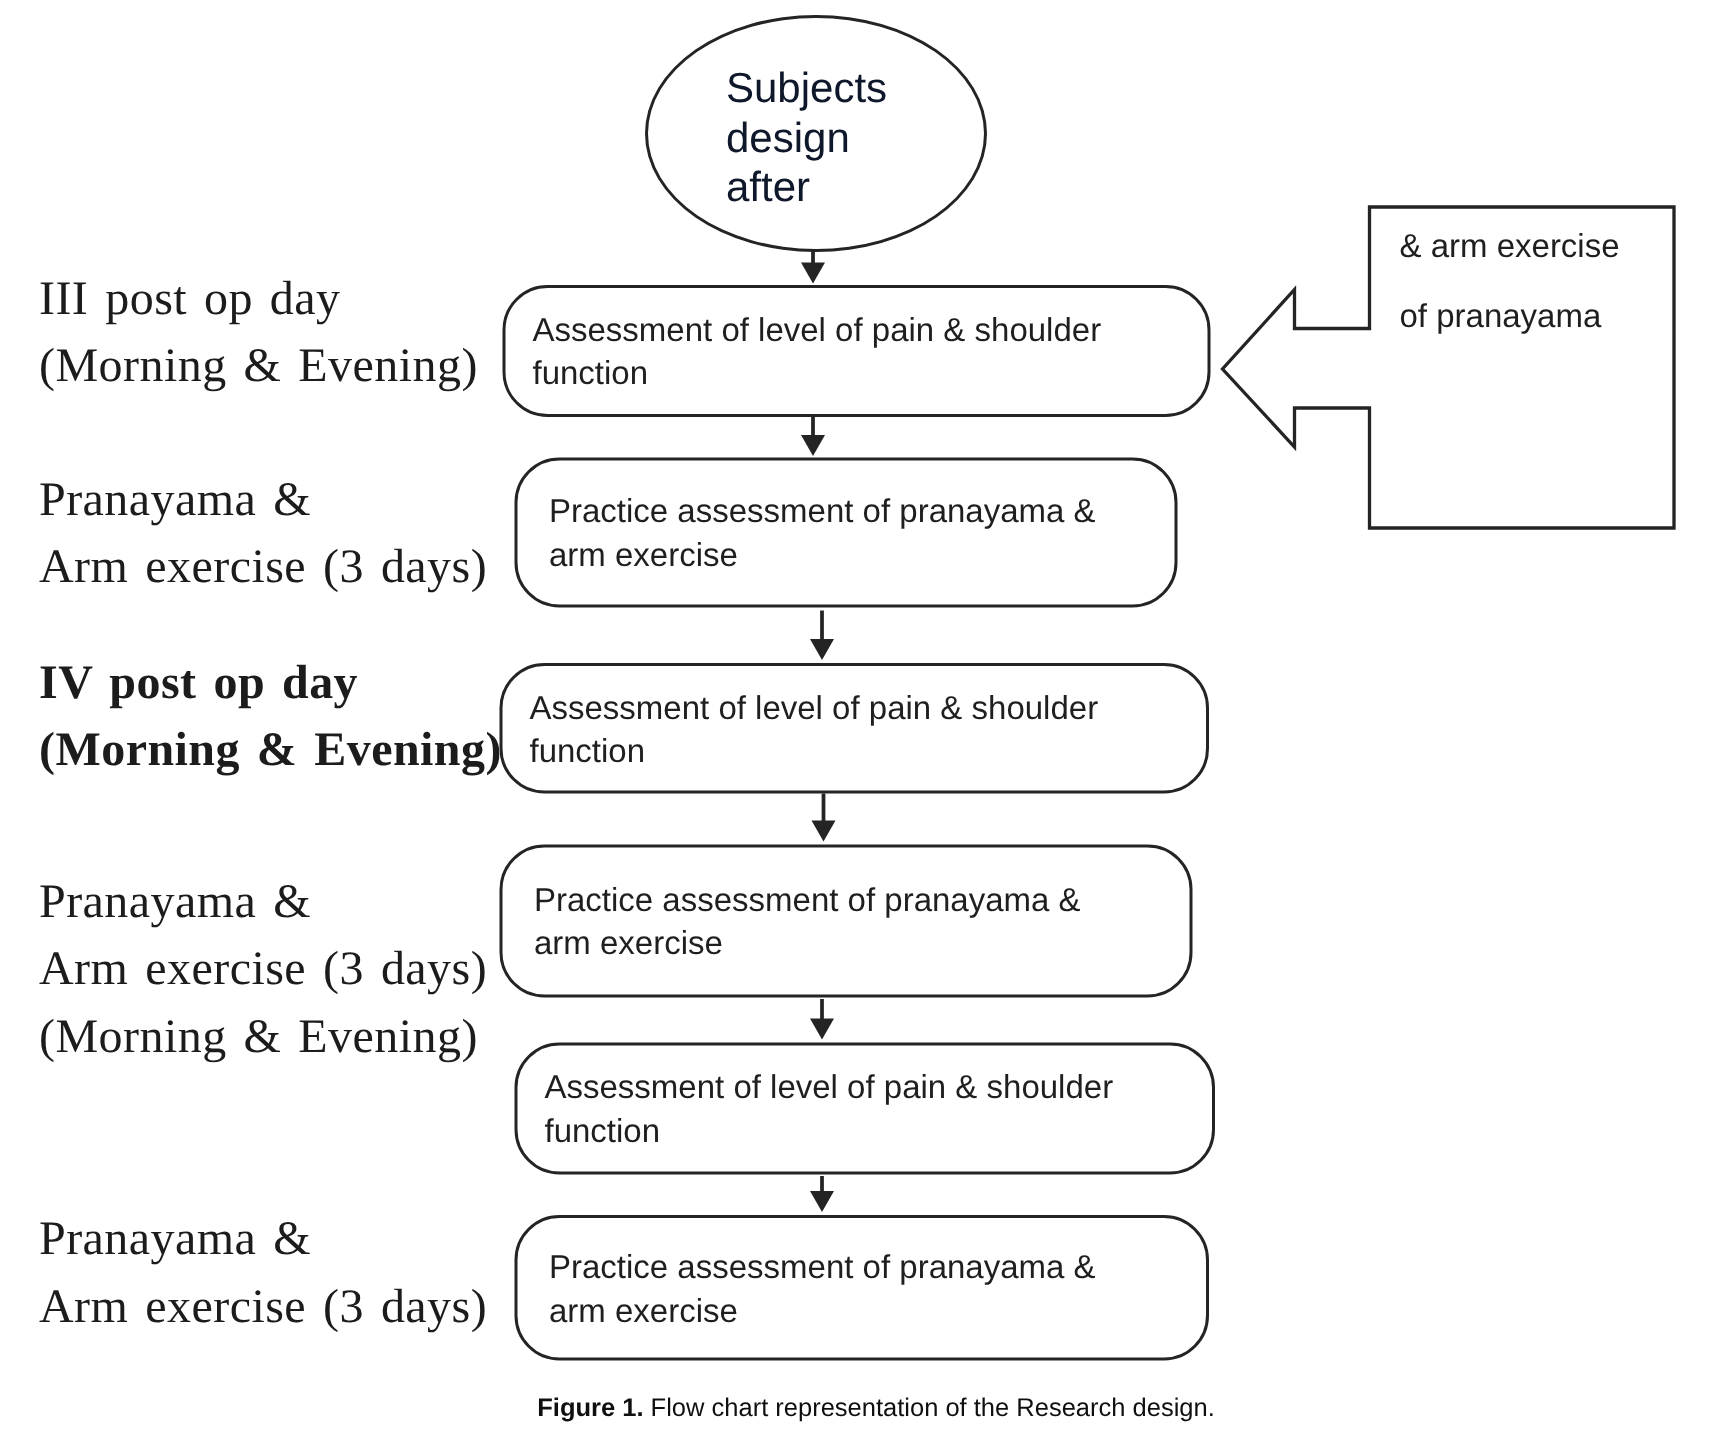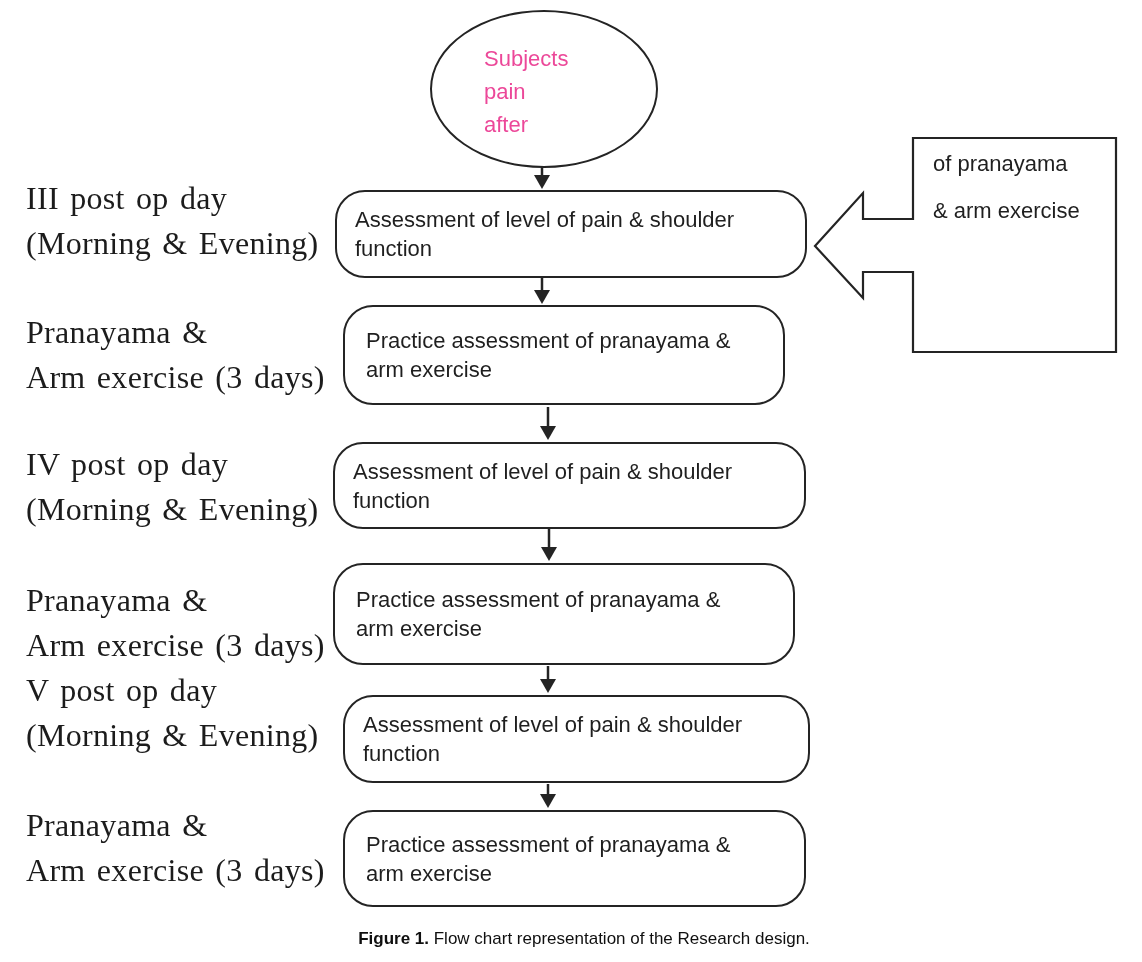--- a/index.html
+++ b/index.html
@@ -9,21 +9,21 @@
   }
   .stage * { box-sizing:border-box; }
 
   
   .ellipse {
     position:absolute; left:430px; top:10px; width:228px; height:158px;
     border:2px solid #242424; border-radius:50%; background:#fff;
   }
   .ellipse-text {
     position:absolute; left:484px; top:42px;
-    font-size:22px; line-height:33px; color:#ec4899;
+    font-size:28px; line-height:33px; color:#0f172a;
   }
 
   
   .flowbox {
     position:absolute; border:2.5px solid #242424; border-radius:30px;
     background:#fff; color:#1f1f1f; font-size:22px; line-height:29px;
     display:flex; flex-direction:column; justify-content:center;
   }
   .flowbox.assess   { padding-left:18px; }
   .flowbox.practice { padding-left:21px; }
@@ -33,21 +33,21 @@
   .b4 { left:333px; top:563px; width:462px; height:102px; }
   .b5 { left:343px; top:695px; width:467px; height:88px;  }
   .b6 { left:343px; top:810px; width:463px; height:97px;  }
 
   
   .sidelabel {
     position:absolute; left:26px;
     font-family:"Liberation Serif", serif; font-size:32px; line-height:45px;
     color:#1c1c1c; word-spacing:3px; letter-spacing:0.3px; white-space:nowrap;
   }
-  .g1 { top:176px; } .g2 { top:310px; } .g3 { top:442px; }
+  .g1 { top:176px; } .g2 { top:310px; } .g3 { top:432px;font-weight:bold; }
   .g4 { top:578px; } .g5 { top:668px; } .g6 { top:803px; }
 
   
   .demo-text {
     position:absolute; left:933px; top:140px;
     font-size:22px; line-height:47px; color:#1f1f1f; white-space:nowrap;
   }
 
   
   .shapes { position:absolute; left:0; top:0; width:1142px; height:962px; pointer-events:none; }
@@ -90,21 +90,21 @@
       <line x1="548" y1="784" x2="548" y2="795"></line>
       <polygon points="540,794 556,794 548,808" fill="#242424" stroke="none"></polygon>
     </g>
 
     <path d="M 913 219 L 913 138 L 1116 138 L 1116 352 L 913 352 L 913 272 L 863 272 L 863 298 L 815 246 L 863 193 L 863 219 Z" fill="#ffffff" stroke="#242424" stroke-width="2.2"></path>
   </svg>
 
   <div class="ellipse"></div>
   <div class="ellipse-text">
     <div>Subjects</div>
-    <div>pain</div>
+    <div>design</div>
     <div>after</div>
   </div>
 
   <div class="flowbox assess b1">
     <div>Assessment of level of pain &amp; shoulder</div>
     <div>function</div>
   </div>
   <div class="flowbox practice b2">
     <div>Practice assessment of pranayama &amp;</div>
     <div>arm exercise</div>
@@ -136,30 +136,29 @@
   </div>
   <div class="sidelabel g3">
     <div>IV post op day</div>
     <div>(Morning &amp; Evening)</div>
   </div>
   <div class="sidelabel g4">
     <div>Pranayama &amp;</div>
     <div>Arm exercise (3 days)</div>
   </div>
   <div class="sidelabel g5">
-    <div>V post op day</div>
     <div>(Morning &amp; Evening)</div>
   </div>
   <div class="sidelabel g6">
     <div>Pranayama &amp;</div>
     <div>Arm exercise (3 days)</div>
   </div>
 
   <div class="demo-text">
+    <div>&amp; arm exercise</div>
     <div>of pranayama</div>
-    <div>&amp; arm exercise</div>
   </div>
 
   <div class="caption">
     <b>Figure 1.</b><span> Flow chart representation of the Research design.</span>
   </div>
 
 </div>
 
 </body></html>

